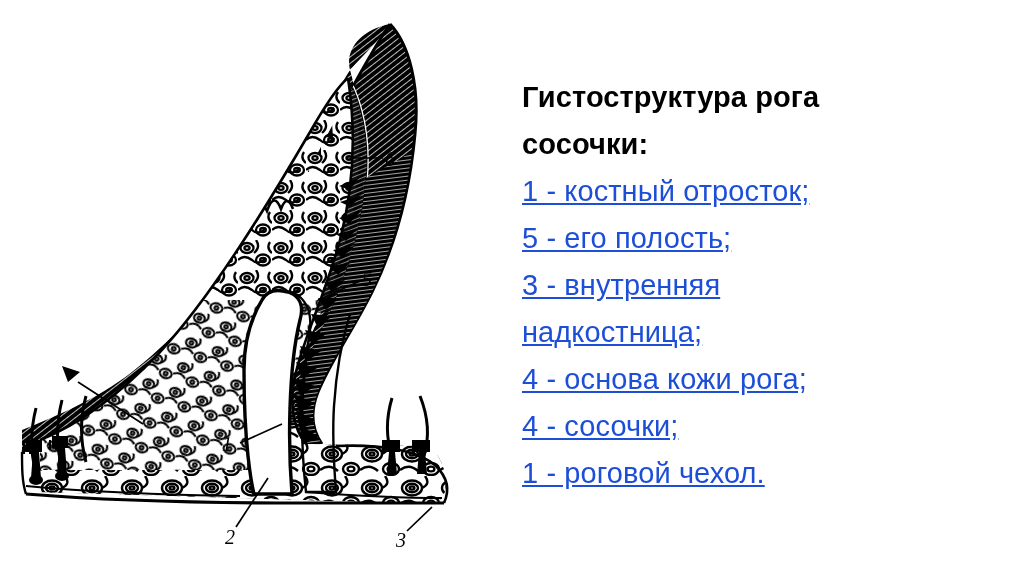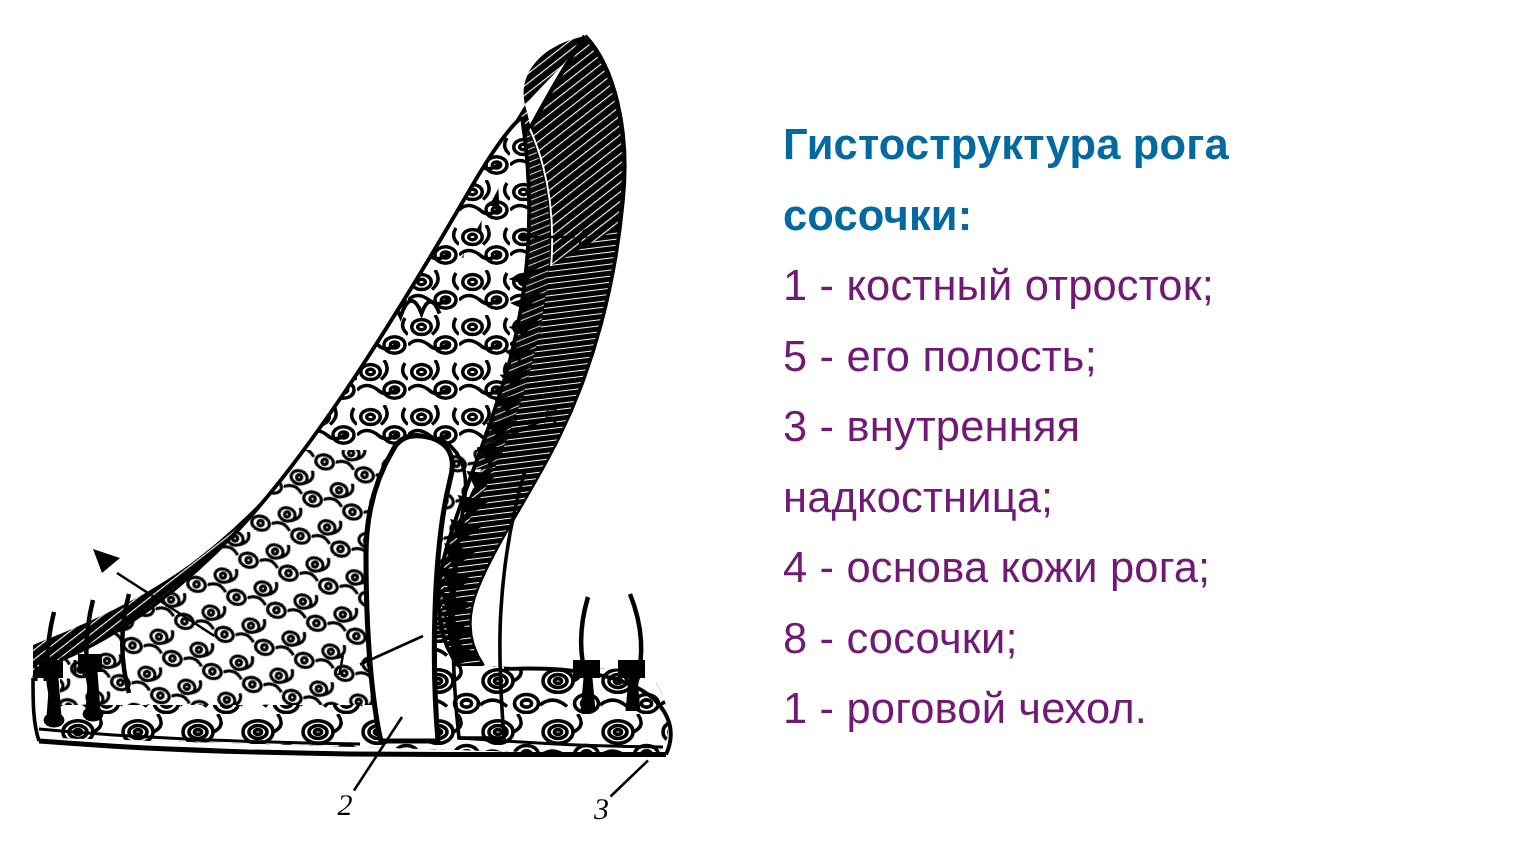--- a/index.html
+++ b/index.html
@@ -34,31 +34,32 @@
   #caption-panel {
     position: absolute;
     left: 522px;
     top: 74px;
     width: 420px;
   }
   .cap-title {
     font-size: 29px;
     font-weight: bold;
     line-height: 47px;
-    color: #0369a1;
+    color: #000000;
     letter-spacing: 0.1px;
     white-space: nowrap;
   }
   .cap-line {
     font-size: 29px;
     font-weight: normal;
     line-height: 47px;
-    color: #701a75;
+    color: #1d4ed8;
     letter-spacing: 0.1px;
     white-space: nowrap;
+    text-decoration: underline;
   }
 
   
   .callout {
     position: absolute;
     font-family: "Liberation Serif", serif;
     font-style: italic;
     font-size: 20px;
     color: #000000;
     line-height: 1;
@@ -397,17 +398,17 @@
 
   <div id="caption-panel">
     <div class="cap-title">Гистоструктура рога</div>
     <div class="cap-title">сосочки:</div>
 
     <div class="cap-line">1 - костный отросток;</div>
     <div class="cap-line">5 - его полость;</div>
     <div class="cap-line">3 - внутренняя</div>
     <div class="cap-line">надкостница;</div>
     <div class="cap-line">4 - основа кожи рога;</div>
-    <div class="cap-line">8 - сосочки;</div>
+    <div class="cap-line">4 - сосочки;</div>
     <div class="cap-line">1 - роговой чехол.</div>
   </div>
 
 </div>
 
 </body></html>

